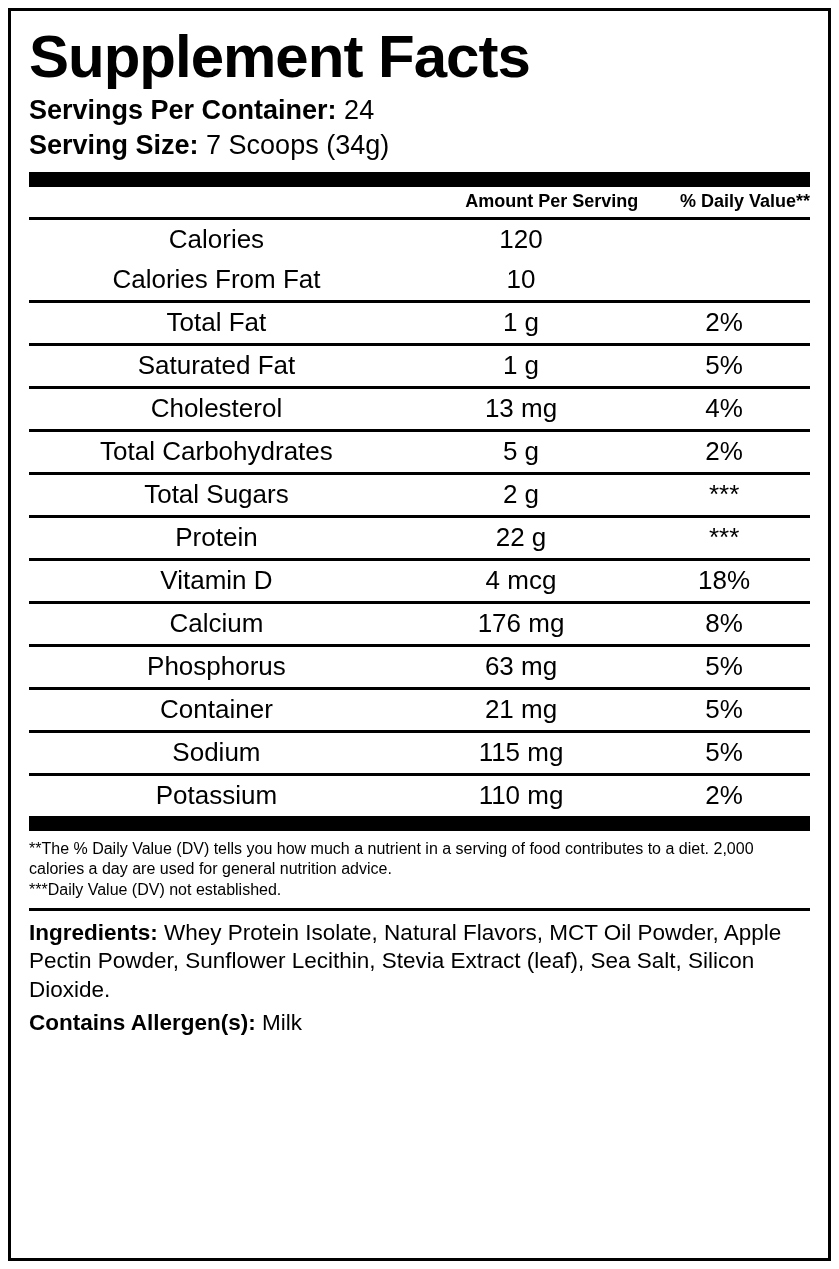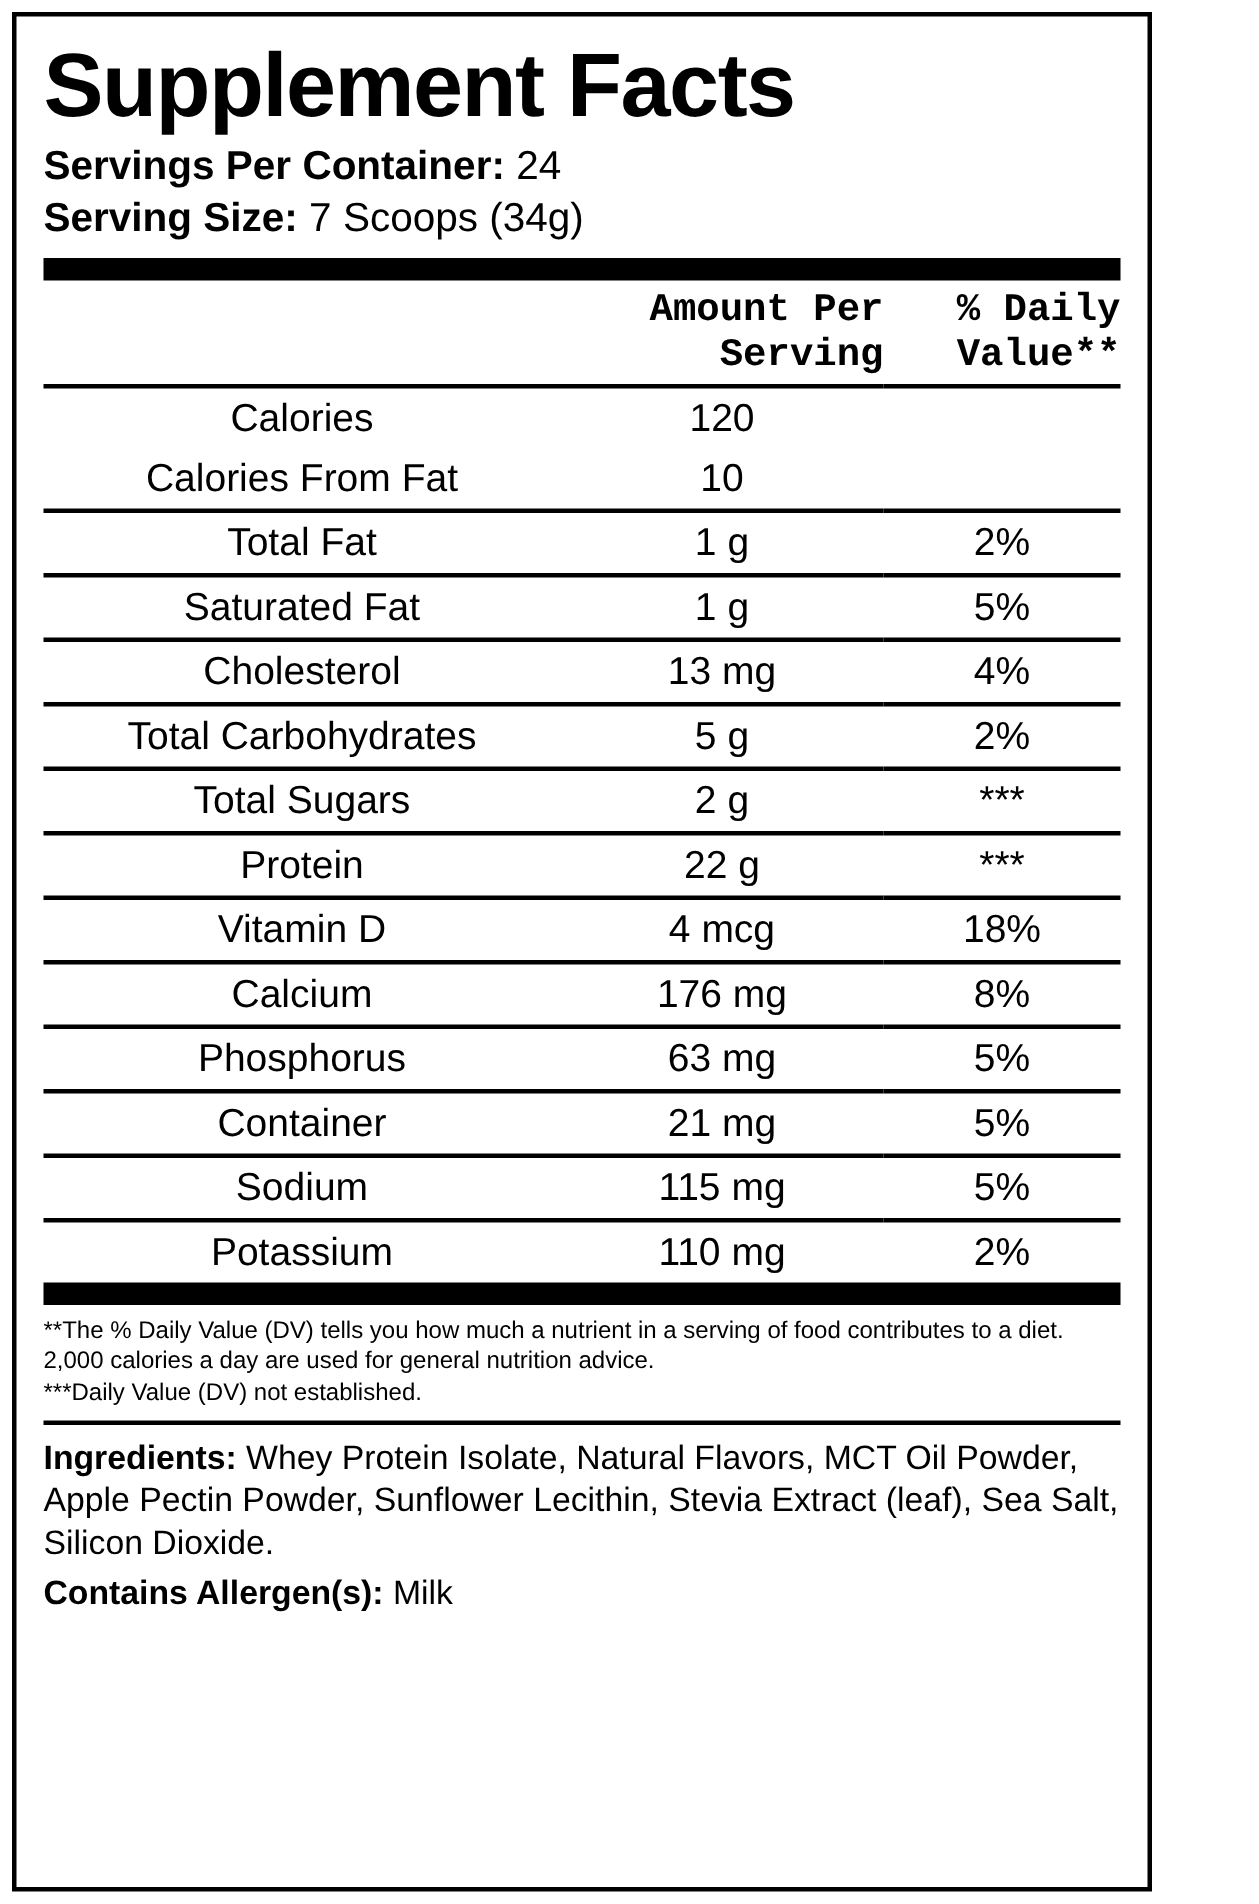--- a/index.html
+++ b/index.html
@@ -15,21 +15,21 @@
     width: 839px;
     height: 1269px;
     box-sizing: border-box;
     background: #ffffff;
     position: relative;
   }
   .panel {
     position: absolute;
     left: 8px;
     top: 8px;
-    width: 760px;
+    width: 823px;
     height: 1253px;
     box-sizing: border-box;
     border: 3px solid #000000;
     background: #ffffff;
     padding: 12px 18px 0 18px;
   }
   .title {
     font-size: 60px;
     font-weight: bold;
     line-height: 1.0;
@@ -59,25 +59,24 @@
     width: 100%;
     border-collapse: collapse;
     font-size: 26px;
   }
   table.facts td, table.facts th {
     padding: 4px 0 5px 0;
     vertical-align: bottom;
   }
   .hdr td {
     font-weight: bold;
-    font-size: 26px;
+    font-size: 18px;
     text-align: right;
     padding-bottom: 6px;
     padding-top: 8px;
-    font-family: Liberation Mono, monospace;
   }
   .row td {
     border-top: 3px solid #000000;
     text-align: center;
   }
   .row.no-line td {
     border-top: none;
   }
   .c-name { text-align: left; width: 48%; }
   .c-amt  { text-align: right; width: 30%; padding-right: 16px; }

